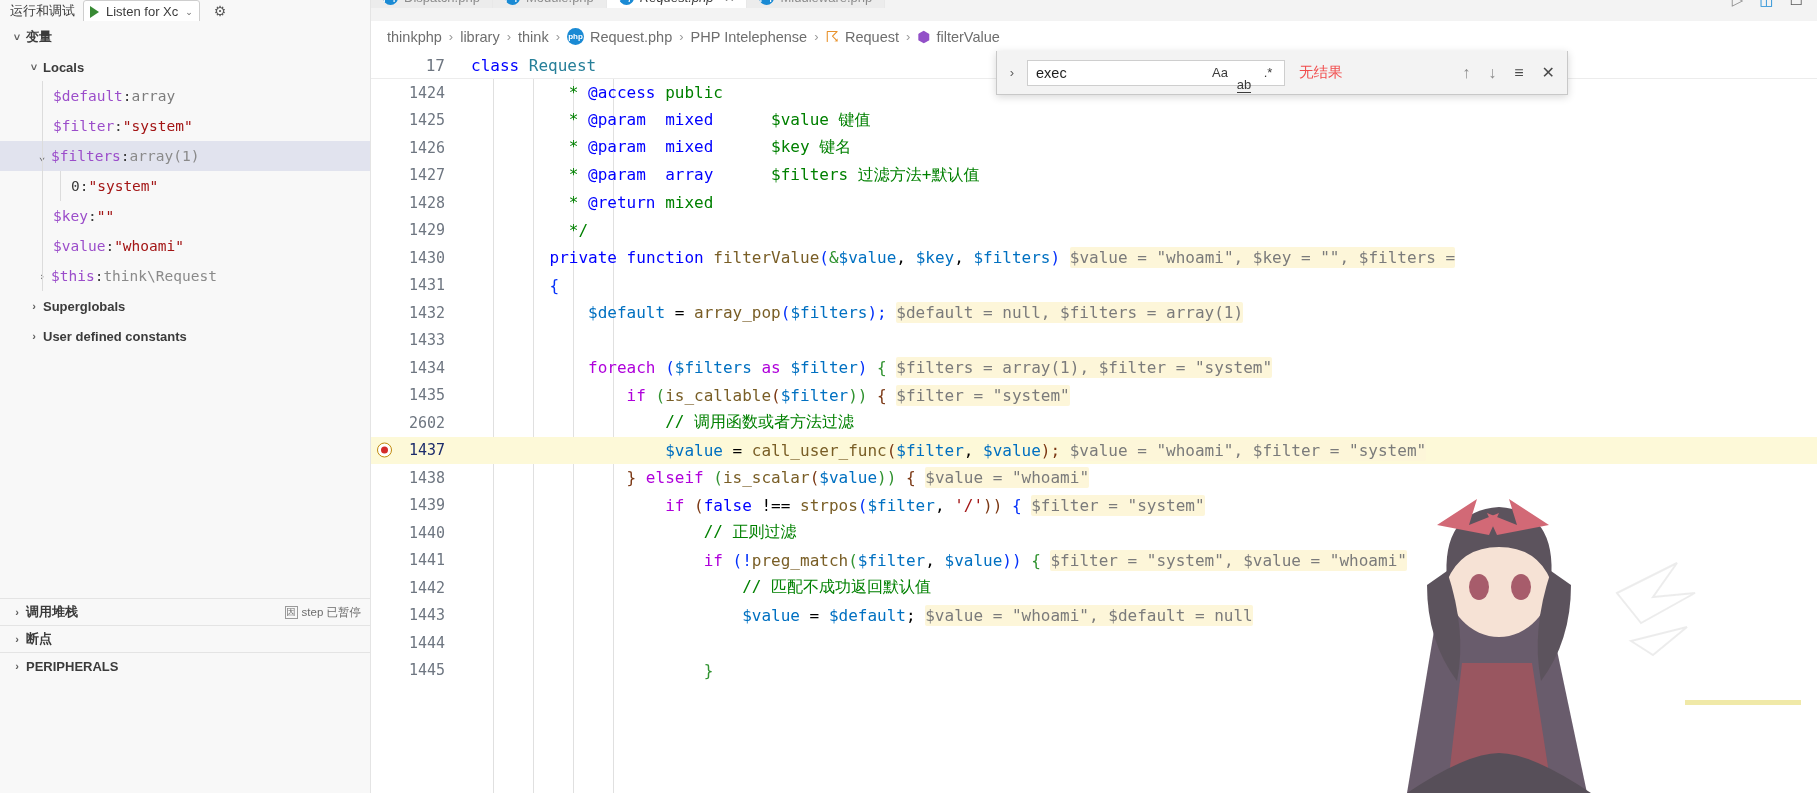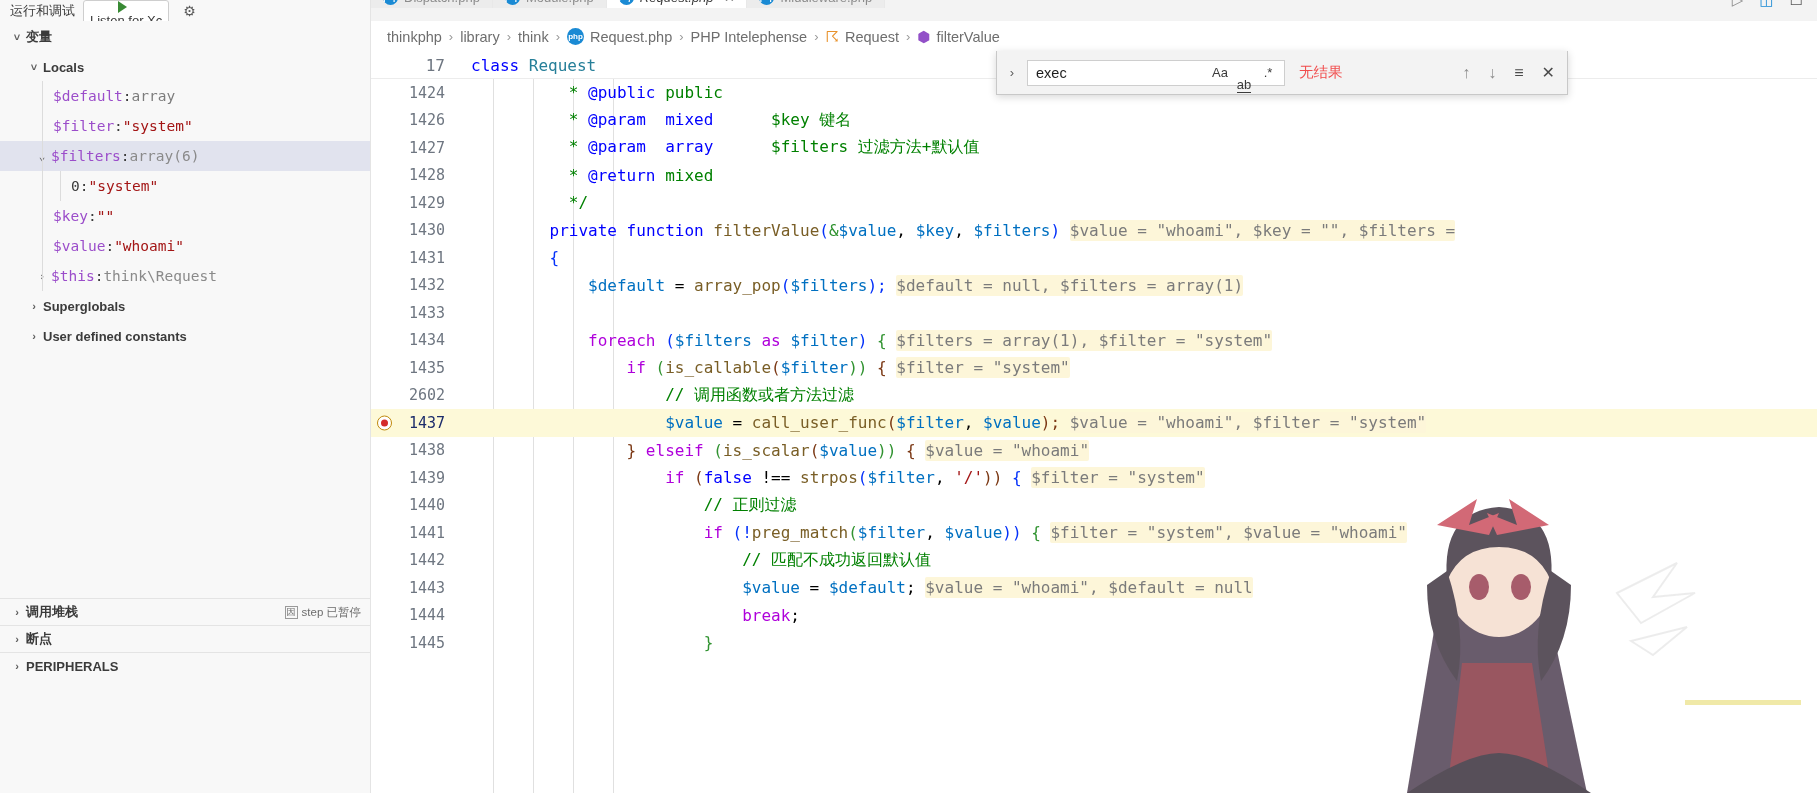--- a/index.html
+++ b/index.html
@@ -21,21 +21,21 @@
     position: absolute; left: 0; top: 0; width: 371px; height: 21px;
     background: #f8f8f8; display: flex; align-items: center; padding-left: 10px;
     overflow: hidden;
   }
   .sb-toolbar .sb-run-label {
     font-size: 13px; color: #3b3b3b; white-space: nowrap; margin-right: 8px;
   }
   .sb-launch {
     display: flex; align-items: center; height: 24px;
     border: 1px solid #cecece; border-radius: 3px; background: #ffffff;
-    padding: 0 6px; margin-top: 2px; flex-direction: column;
+    padding: 0 6px; margin-top: 2px;
   }
   .play-tri {
     width: 0; height: 0; border-left: 9px solid #388a34;
     border-top: 6px solid transparent; border-bottom: 6px solid transparent;
     margin-right: 7px;
   }
   .sb-launch-name { font-size: 13px; color: #3b3b3b; white-space: nowrap; }
   .sb-chevron-small { font-size: 9px; color: #6a6a6a; margin-left: 7px; }
   .gear-glyph { font-size: 14px; color: #5a5a5a; margin-left: 14px; }
 
@@ -245,21 +245,21 @@
     <div class="var-row" style="position:absolute;top:111px;left:0;width:371px;padding-left:53px;">
       <span class="vname">$filter</span>
         <span class="vsep">: </span>
         <span class="vval-str">"system"</span>
     </div>
 
     <div class="var-row sel" style="position:absolute;top:141px;left:0;width:371px;padding-left:33px;">
       <span class="tw">⌄</span>
       <span class="vname">$filters</span>
         <span class="vsep">: </span>
-        <span class="vval-type">array(6)</span>
+        <span class="vval-type">array(1)</span>
     </div>
 
     <div class="var-row" style="position:absolute;top:171px;left:0;width:371px;padding-left:71px;">
       <span class="vkey-num">0</span>
         <span class="vsep">: </span>
         <span class="vval-str">"system"</span>
     </div>
 
     <div class="var-row" style="position:absolute;top:201px;left:0;width:371px;padding-left:53px;">
       <span class="vname">$key</span>
@@ -379,40 +379,41 @@
     </div>
 
     <div class="code-area">
       <div class="guides">
         <div class="guide" style="left:22px;"></div>
         <div class="guide" style="left:62px;"></div>
         <div class="guide" style="left:102px;"></div>
         <div class="guide" style="left:142px;"></div>
       </div>
       <div id="code-lines">
-          <div class="code-line"><span class="ln">1424</span><span class="code-txt">    <span class="t-cmt">  * </span><span class="t-doc-tag">@public</span><span class="t-cmt"> public</span></span></div>
+          <div class="code-line"><span class="ln">1424</span><span class="code-txt">    <span class="t-cmt">  * </span><span class="t-doc-tag">@access</span><span class="t-cmt"> public</span></span></div>
+          <div class="code-line"><span class="ln">1425</span><span class="code-txt">    <span class="t-cmt">  * </span><span class="t-doc-tag">@param</span><span class="t-cmt">  </span><span class="t-doc-tag">mixed</span><span class="t-cmt">      $value 键值</span></span></div>
           <div class="code-line"><span class="ln">1426</span><span class="code-txt">    <span class="t-cmt">  * </span><span class="t-doc-tag">@param</span><span class="t-cmt">  </span><span class="t-doc-tag">mixed</span><span class="t-cmt">      $key 键名</span></span></div>
           <div class="code-line"><span class="ln">1427</span><span class="code-txt">    <span class="t-cmt">  * </span><span class="t-doc-tag">@param</span><span class="t-cmt">  </span><span class="t-doc-tag">array</span><span class="t-cmt">      $filters 过滤方法+默认值</span></span></div>
           <div class="code-line"><span class="ln">1428</span><span class="code-txt">    <span class="t-cmt">  * </span><span class="t-doc-tag">@return</span><span class="t-cmt"> mixed</span></span></div>
           <div class="code-line"><span class="ln">1429</span><span class="code-txt">    <span class="t-cmt">  */</span></span></div>
           <div class="code-line"><span class="ln">1430</span><span class="code-txt">    <span class="t-kw2">private</span><span class="t-plain"> </span><span class="t-kw2">function</span><span class="t-plain"> </span><span class="t-fn">filterValue</span><span class="t-paren1">(</span><span class="t-paren2">&amp;</span><span class="t-var">$value</span><span class="t-punct">, </span><span class="t-var">$key</span><span class="t-punct">, </span><span class="t-var">$filters</span><span class="t-paren1">)</span><span class="t-plain"> </span><span class="inline-val">$value = "whoami", $key = "", $filters =</span></span></div>
           <div class="code-line"><span class="ln">1431</span><span class="code-txt">    <span class="t-paren1">{</span></span></div>
           <div class="code-line"><span class="ln">1432</span><span class="code-txt">        <span class="t-var">$default</span><span class="t-punct"> = </span><span class="t-fn">array_pop</span><span class="t-paren1">(</span><span class="t-var">$filters</span><span class="t-paren1">);</span><span class="t-plain"> </span><span class="inline-val">$default = null, $filters = array(1)</span></span></div>
           <div class="code-line"><span class="ln">1433</span><span class="code-txt">        </span></div>
           <div class="code-line"><span class="ln">1434</span><span class="code-txt">        <span class="t-kw">foreach</span><span class="t-paren1"> (</span><span class="t-var">$filters</span><span class="t-plain"> </span><span class="t-kw">as</span><span class="t-plain"> </span><span class="t-var">$filter</span><span class="t-paren1">) </span><span class="t-paren2">{</span><span class="t-plain"> </span><span class="inline-val">$filters = array(1), $filter = "system"</span></span></div>
           <div class="code-line"><span class="ln">1435</span><span class="code-txt">            <span class="t-kw">if</span><span class="t-paren2"> (</span><span class="t-fn">is_callable</span><span class="t-paren3">(</span><span class="t-var">$filter</span><span class="t-paren2">)) </span><span class="t-paren3">{</span><span class="t-plain"> </span><span class="inline-val">$filter = "system"</span></span></div>
           <div class="code-line"><span class="ln">2602</span><span class="code-txt">                <span class="t-cmt">// 调用函数或者方法过滤</span></span></div>
           <div class="code-line hl"><span class="bp-dot"></span><span class="ln cur">1437</span><span class="code-txt">                <span class="t-var">$value</span><span class="t-punct"> = </span><span class="t-fn">call_user_func</span><span class="t-paren3">(</span><span class="t-var">$filter</span><span class="t-punct">, </span><span class="t-var">$value</span><span class="t-paren3">);</span><span class="t-plain"> </span><span class="inline-val">$value = "whoami", $filter = "system"</span></span></div>
           <div class="code-line"><span class="ln">1438</span><span class="code-txt">            <span class="t-paren3">} </span><span class="t-kw">elseif</span><span class="t-paren2"> (</span><span class="t-fn">is_scalar</span><span class="t-paren3">(</span><span class="t-var">$value</span><span class="t-paren2">)) </span><span class="t-paren3">{</span><span class="t-plain"> </span><span class="inline-val">$value = "whoami"</span></span></div>
           <div class="code-line"><span class="ln">1439</span><span class="code-txt">                <span class="t-kw">if</span><span class="t-paren3"> (</span><span class="t-kw2">false</span><span class="t-punct"> !== </span><span class="t-fn">strpos</span><span class="t-paren1">(</span><span class="t-var">$filter</span><span class="t-punct">, </span><span class="t-str">'/'</span><span class="t-paren3">)) </span><span class="t-paren1">{</span><span class="t-plain"> </span><span class="inline-val">$filter = "system"</span></span></div>
           <div class="code-line"><span class="ln">1440</span><span class="code-txt">                    <span class="t-cmt">// 正则过滤</span></span></div>
           <div class="code-line"><span class="ln">1441</span><span class="code-txt">                    <span class="t-kw">if</span><span class="t-paren1"> (!</span><span class="t-fn">preg_match</span><span class="t-paren2">(</span><span class="t-var">$filter</span><span class="t-punct">, </span><span class="t-var">$value</span><span class="t-paren1">)) </span><span class="t-paren2">{</span><span class="t-plain"> </span><span class="inline-val">$filter = "system", $value = "whoami"</span></span></div>
           <div class="code-line"><span class="ln">1442</span><span class="code-txt">                        <span class="t-cmt">// 匹配不成功返回默认值</span></span></div>
           <div class="code-line"><span class="ln">1443</span><span class="code-txt">                        <span class="t-var">$value</span><span class="t-punct"> = </span><span class="t-var">$default</span><span class="t-punct">;</span><span class="t-plain"> </span><span class="inline-val">$value = "whoami", $default = null</span></span></div>
-          <div class="code-line"><span class="ln">1444</span><span class="code-txt">                        <span class="t-kw">break</span><span class="t-punct">;</span></span></div>
+          <div class="code-line"><span class="ln">1444</span></div>
           <div class="code-line"><span class="ln">1445</span><span class="code-txt">                    <span class="t-paren2">}</span></span></div>
         </div>
     </div>
 
     <svg class="watermark" viewBox="0 0 420 330">
       <g opacity="0.9">
         <path d="M120 330 L150 150 L200 120 L260 140 L300 330 Z" fill="#3c2a3f"></path>
         <path d="M160 330 L175 200 L245 200 L265 330 Z" fill="#7a2230"></path>
         <ellipse cx="212" cy="118" rx="52" ry="56" fill="#f4d9c8"></ellipse>
         <path d="M160 118 q-6 -70 52 -74 q58 4 52 74 q-14 -34 -52 -34 q-38 0 -52 34 Z" fill="#2b1f2c"></path>

